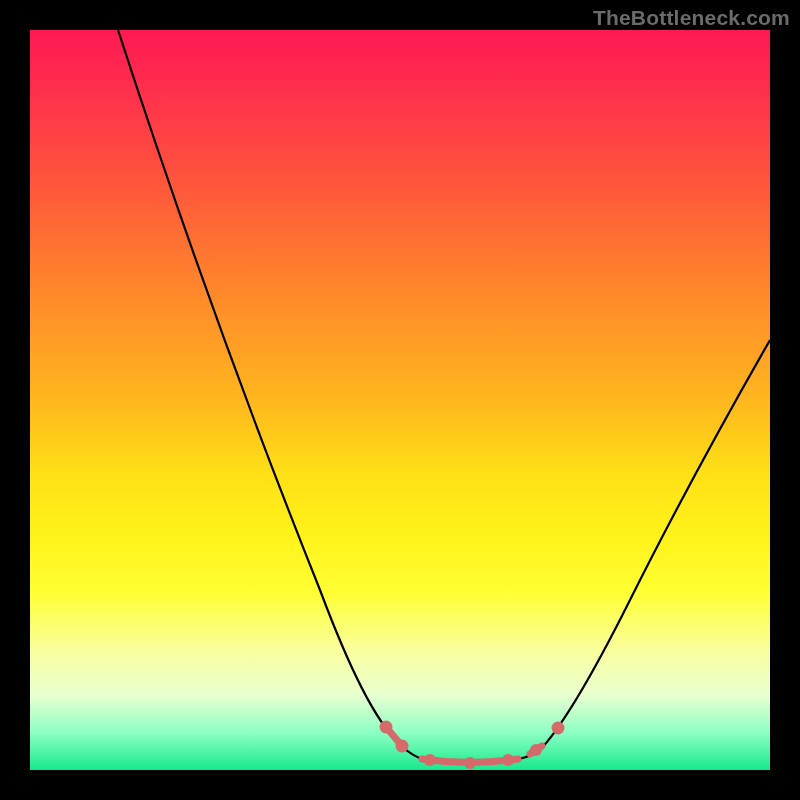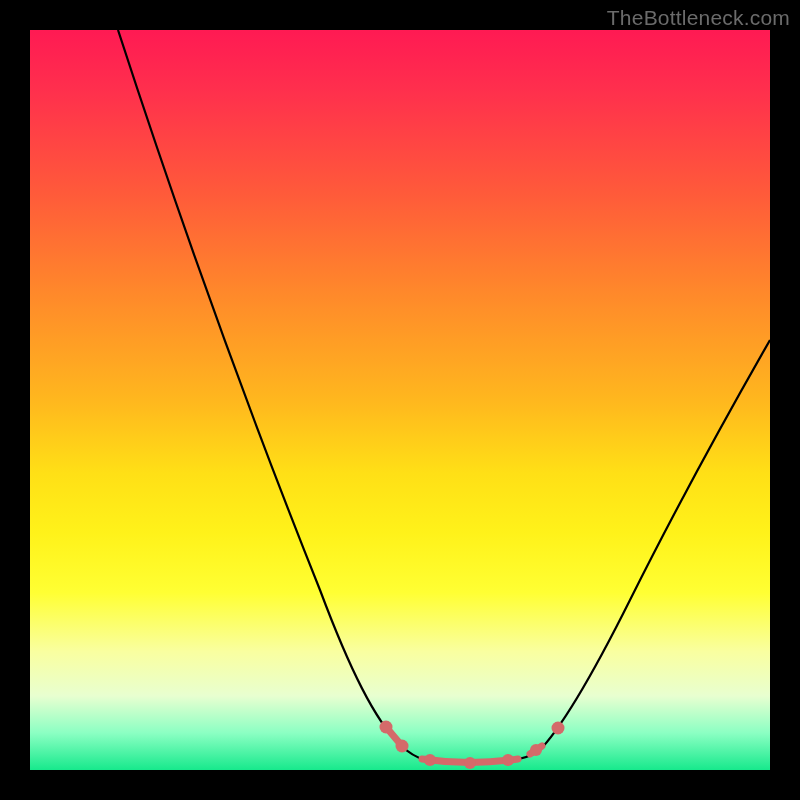--- a/index.html
+++ b/index.html
@@ -33,21 +33,21 @@
       #17e98c 100%
     );
   }
   .watermark {
     position: absolute;
     top: 6px;
     right: 10px;
     color: #6b6b6b;
     font-size: 21px;
     letter-spacing: 0.2px;
-    font-weight: 400;
+    font-weight: 700;
     z-index: 5;
   }
   svg.plot {
     position: absolute;
     left: 0;
     top: 0;
     width: 740px;
     height: 740px;
   }
   .curve {

